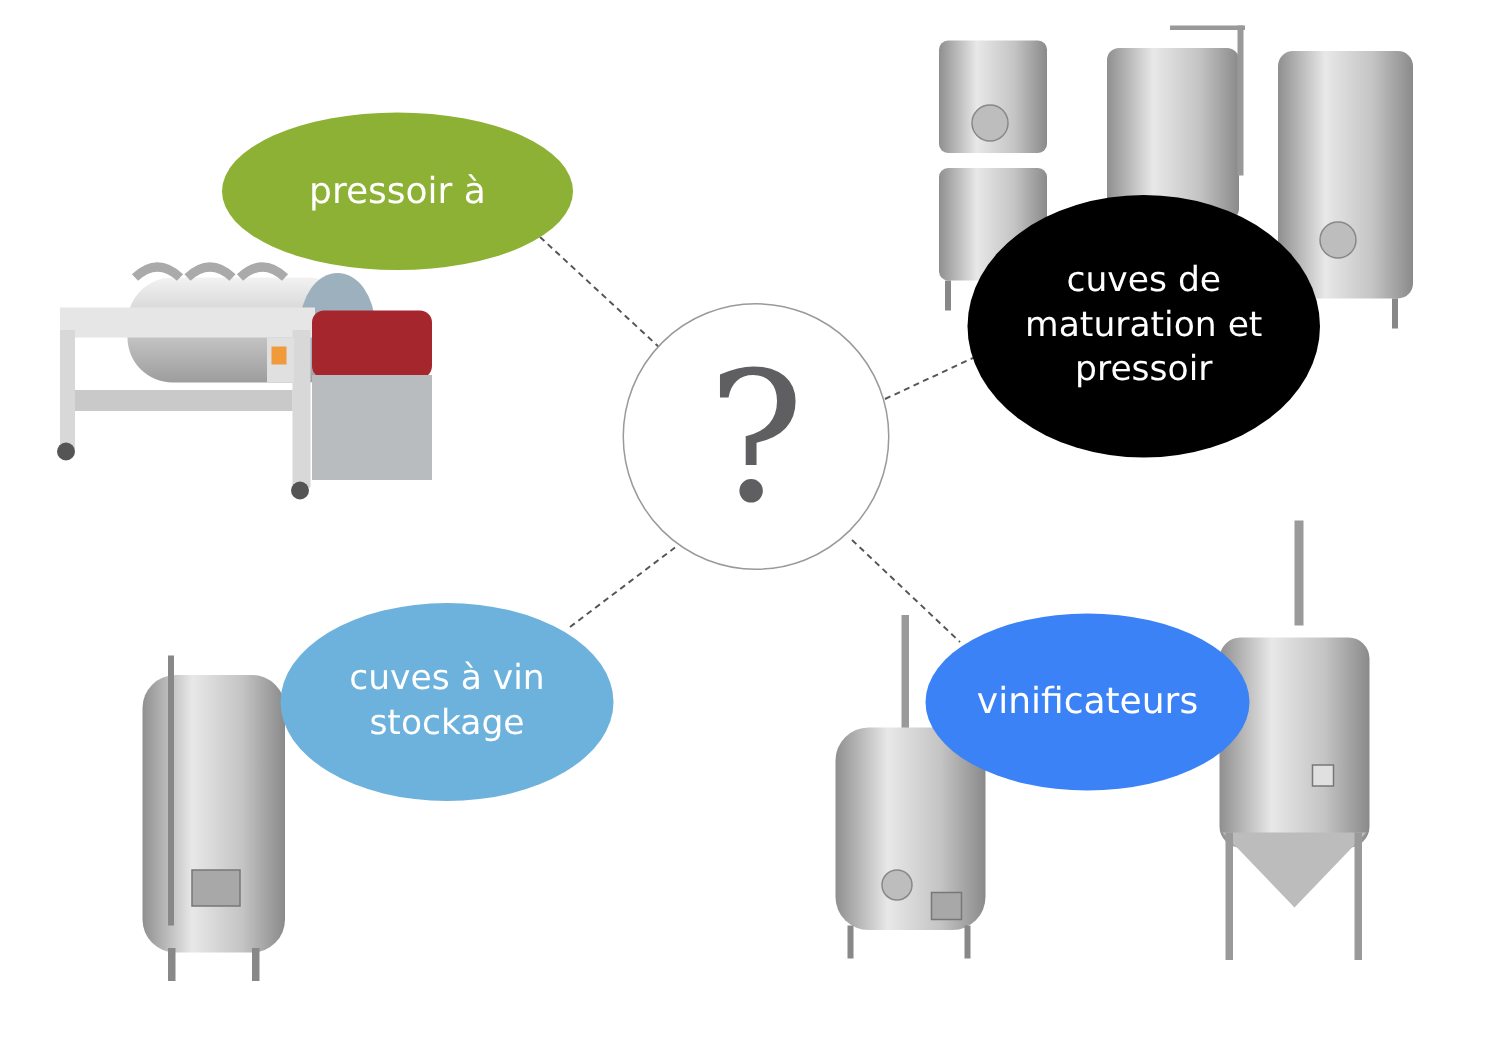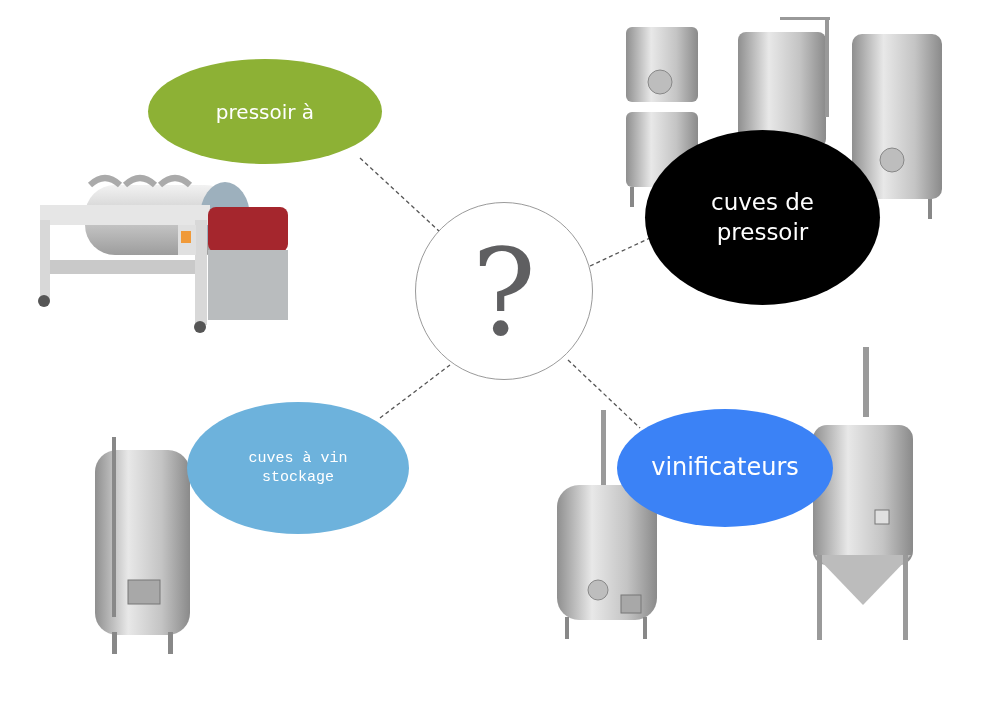--- a/index.html
+++ b/index.html
@@ -100,34 +100,35 @@
       <rect x="322" y="165" width="14" height="14" fill="#e0e0e0" stroke="#777"></rect>
       <rect x="264" y="210" width="5" height="85" fill="#9a9a9a"></rect>
         <rect x="350" y="210" width="5" height="85" fill="#9a9a9a"></rect>
     </g>
   </svg>
 
   <div class="center">
     <span>?</span>
   </div>
 
-  <div class="bubble" style="left:148px;top:59px;width:234px;height:105px;background:#8db135;font-size:20px;">
+  <div class="bubble" style="left:148px;top:75px;width:234px;height:105px;background:#8db135;font-size:24px;">
     <div>
       <span>pressoir à</span>
     </div>
   </div>
 
   <div class="bubble" style="left:645px;top:130px;width:235px;height:175px;background:#000000;font-size:23px;">
     <div>
       <span>cuves de</span>
+      <span>maturation et</span>
       <span>pressoir</span>
     </div>
   </div>
 
-  <div class="bubble" style="left:187px;top:402px;width:222px;height:132px;background:#6db2dc;font-size:15px;font-family:Liberation Mono, monospace;">
+  <div class="bubble" style="left:187px;top:402px;width:222px;height:132px;background:#6db2dc;font-size:23px;">
     <div>
       <span>cuves à vin</span>
       <span>stockage</span>
     </div>
   </div>
 
   <div class="bubble" style="left:617px;top:409px;width:216px;height:118px;background:#3b82f6;font-size:24px;">
     <div>
       <span>vinificateurs</span>
     </div>

